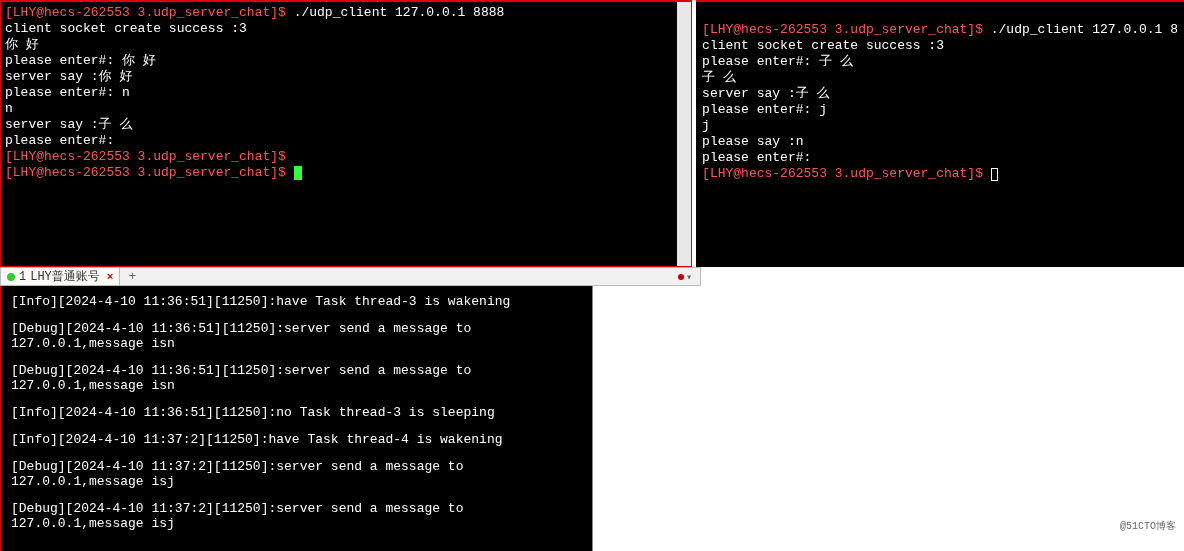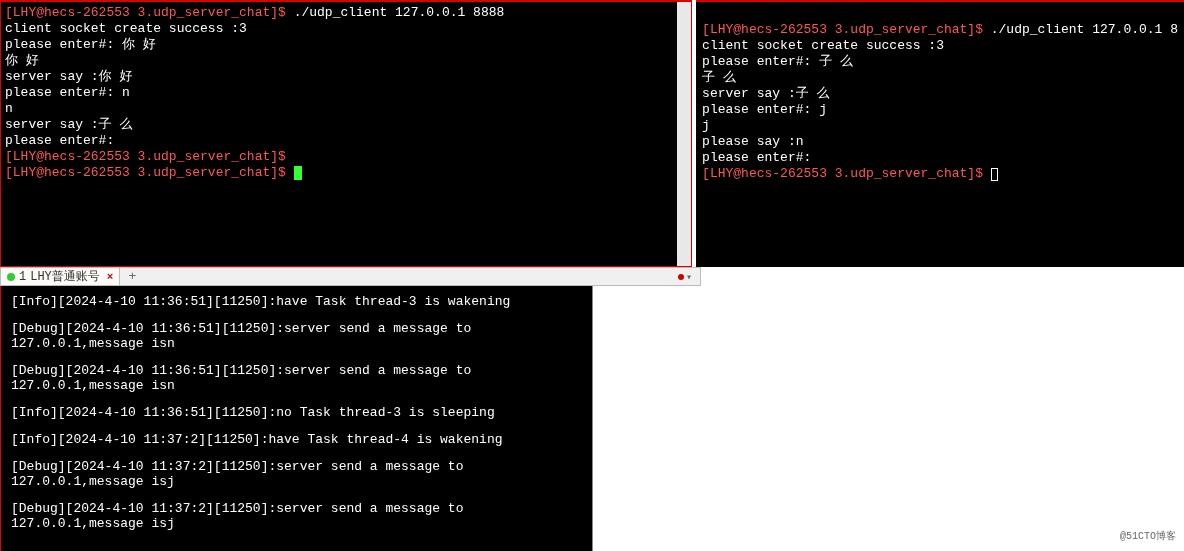--- a/index.html
+++ b/index.html
@@ -141,21 +141,21 @@
       width: 7px;
       height: 13px;
       border: 1px solid #fff;
       vertical-align: text-bottom;
     }
     .term-line {
       white-space: pre;
     }
     .watermark {
       position: absolute;
-      bottom: 8px;
+      bottom: 18px;
       right: 8px;
       font-size: 10px;
       color: #666;
     }
     .divider-col {
       width: 4px;
       background: #fff;
     }
     .bottom-row {
       display: flex;
@@ -168,22 +168,22 @@
   </style>
 </head>
 <body>
 
 <div class="container">
   <div class="top-row">
     <div class="left-term">
       <div class="left-term-content">
         <div class="term-line"><span class="prompt-red">[LHY@hecs-262553 3.udp_server_chat]$ </span><span>./udp_client 127.0.0.1 8888</span></div>
         <div class="term-line">client socket create success :3</div>
+        <div class="term-line">你 好</div>
         <div class="term-line">please enter#: 你 好</div>
-        <div class="term-line">你 好</div>
         <div class="term-line">server say :你 好</div>
         <div class="term-line">please enter#: n</div>
         <div class="term-line">n</div>
         <div class="term-line">server say :子 么</div>
         <div class="term-line">please enter#:</div>
         <div class="term-line"></div>
         <div class="term-line"><span class="prompt-red">[LHY@hecs-262553 3.udp_server_chat]$</span></div>
         <div class="term-line"><span class="prompt-red">[LHY@hecs-262553 3.udp_server_chat]$ </span><span class="cursor-block"></span></div>
       </div>
       <div class="scrollbar-vert"></div>

